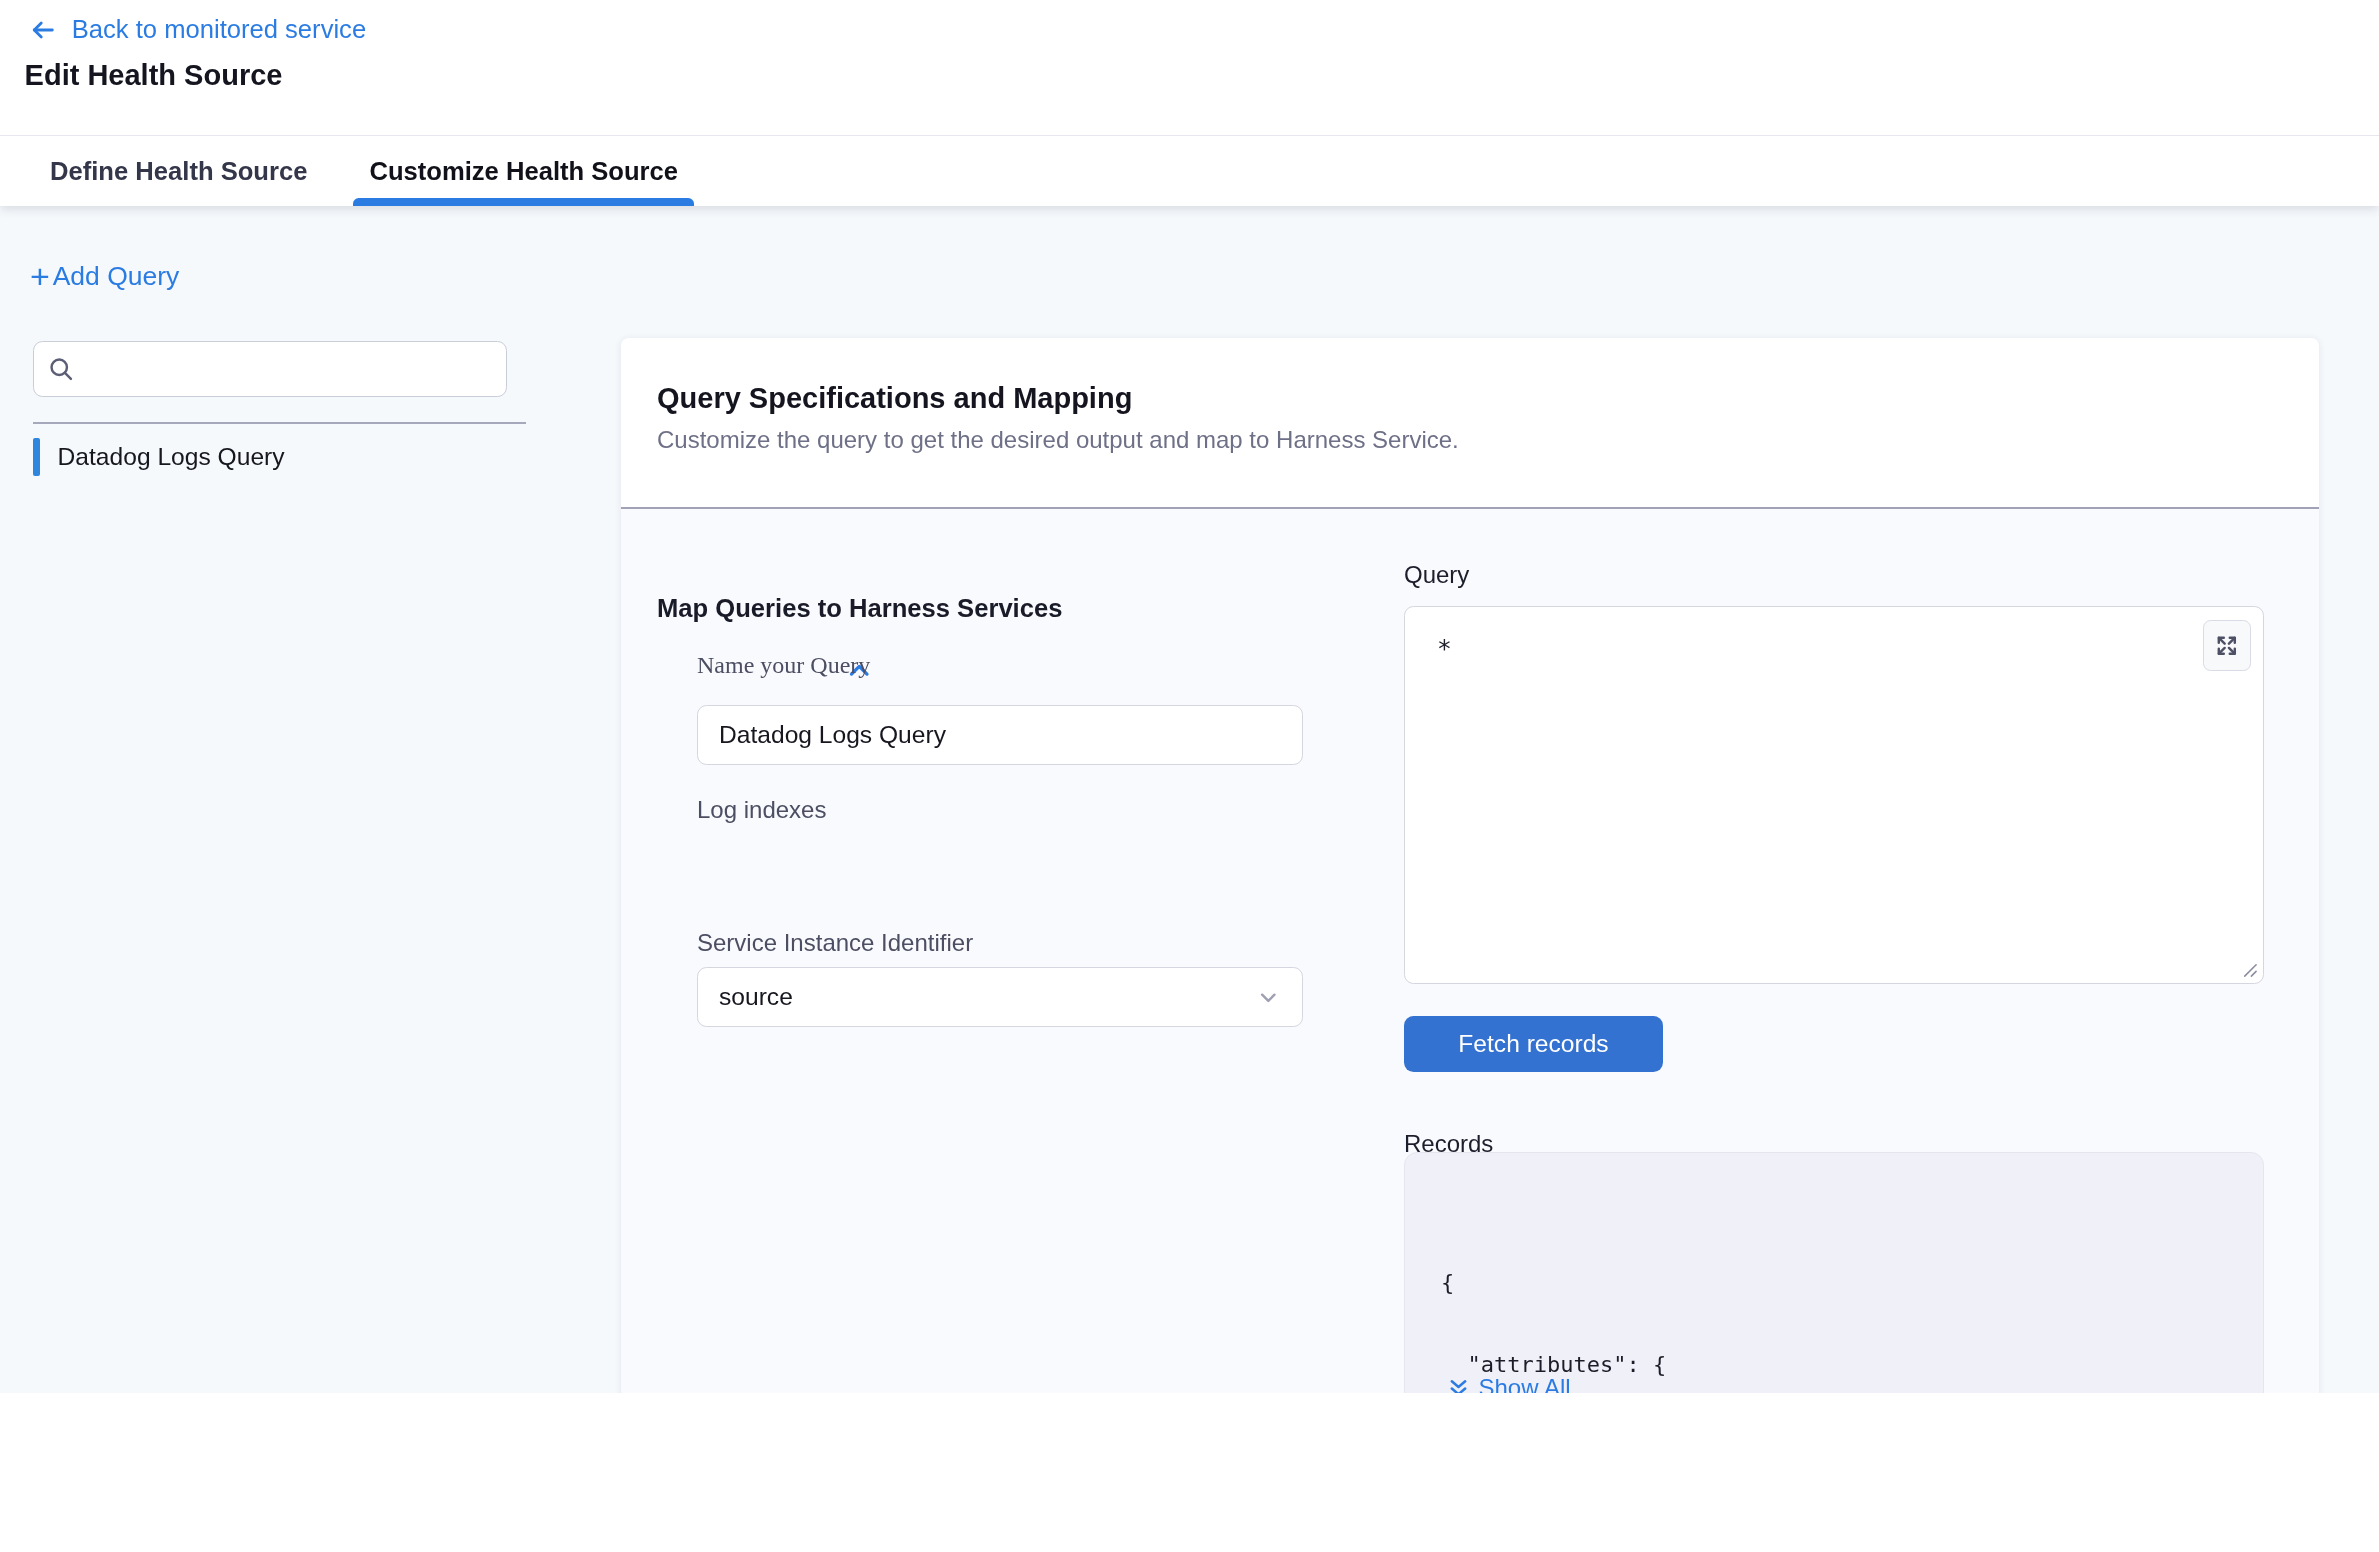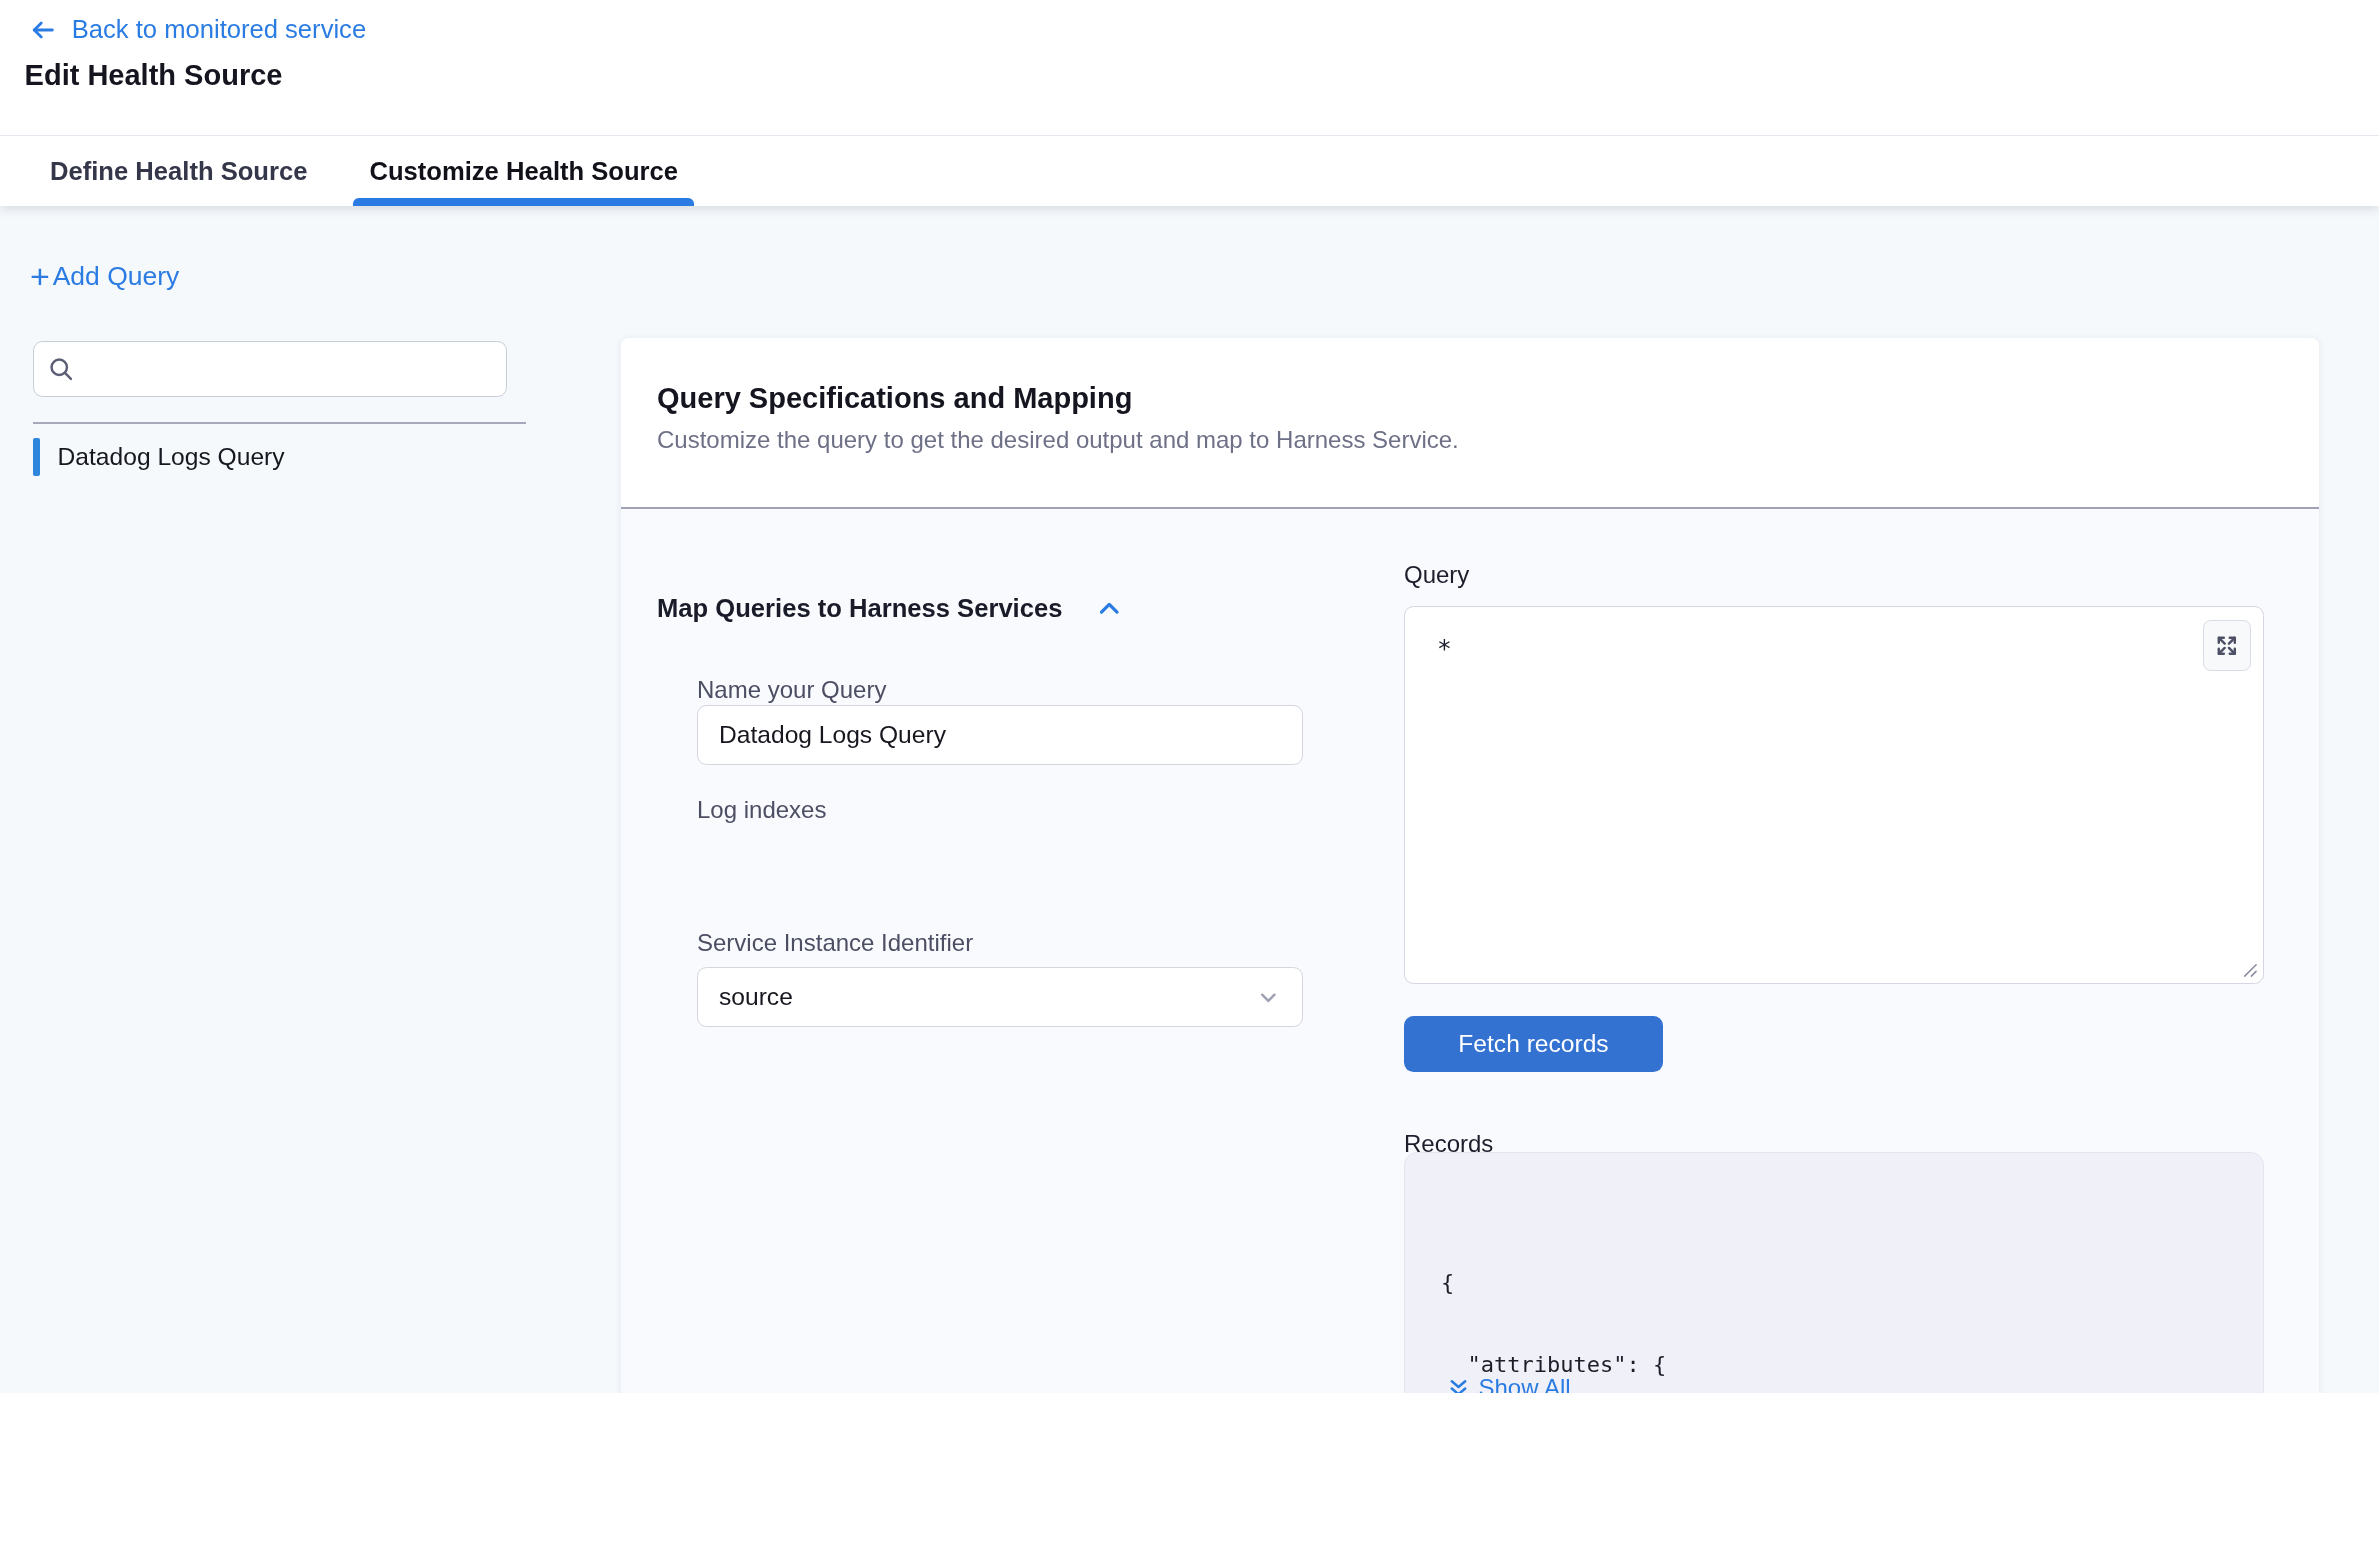--- a/index.html
+++ b/index.html
@@ -59,26 +59,26 @@
   .card {
     position:absolute; left:621px; top:132px; width:1698px; height:1125px;
     background:#fff; border-radius:7.6px 7.6px 0 0; overflow:hidden;
     box-shadow:0 1.9px 7.6px rgba(35,36,60,.10);
   }
   .card-title    { position:absolute; left:36px; top:44px;  font-size:29px; font-weight:700; color:#14151f; }
   .card-subtitle { position:absolute; left:36px; top:88px; font-size:24px; color:#6e7087; }
   .card-divider  { position:absolute; left:0; top:169px; width:100%; height:1.9px; background:#a1a2b6; }
   .card-body     { position:absolute; left:0; top:171px; right:0; bottom:0; background:#f9fafd; }
 
-  .section-row { position:absolute; left:36px; top:256px; display:flex; align-items:center; gap:34px; }
+  .section-row { position:absolute; left:36px; top:256px; display:flex; align-items:center; gap:34px;flex-direction:column; }
   .section-row h2 { font-size:25.6px; font-weight:700; color:#1a1b29; }
   .section-row svg { width:26.5px; height:26.5px; color:#2b7ce2; cursor:pointer; }
 
   .field-label { position:absolute; left:76px; font-size:24px; color:#4c4e63; }
-  .lbl-name { top:338px; } .lbl-logidx { top:458px; } .lbl-sii { top:591px; }
+  .lbl-name { top:314px;font-family:Liberation Serif, serif; } .lbl-logidx { top:458px; } .lbl-sii { top:591px; }
 
   .text-input {
     position:absolute; left:76px; width:606px; height:60px;
     background:#fff; border:1.4px solid #d4d6e0; border-radius:9.5px;
     font-size:24.6px; color:#16171f; padding:0 21px; outline:none; font-family:inherit;
   }
   .inp-name { top:367px; } .inp-logidx { top:498px; }
   .text-input::placeholder { color:#a4a6b3; }
 
   .select-box {

